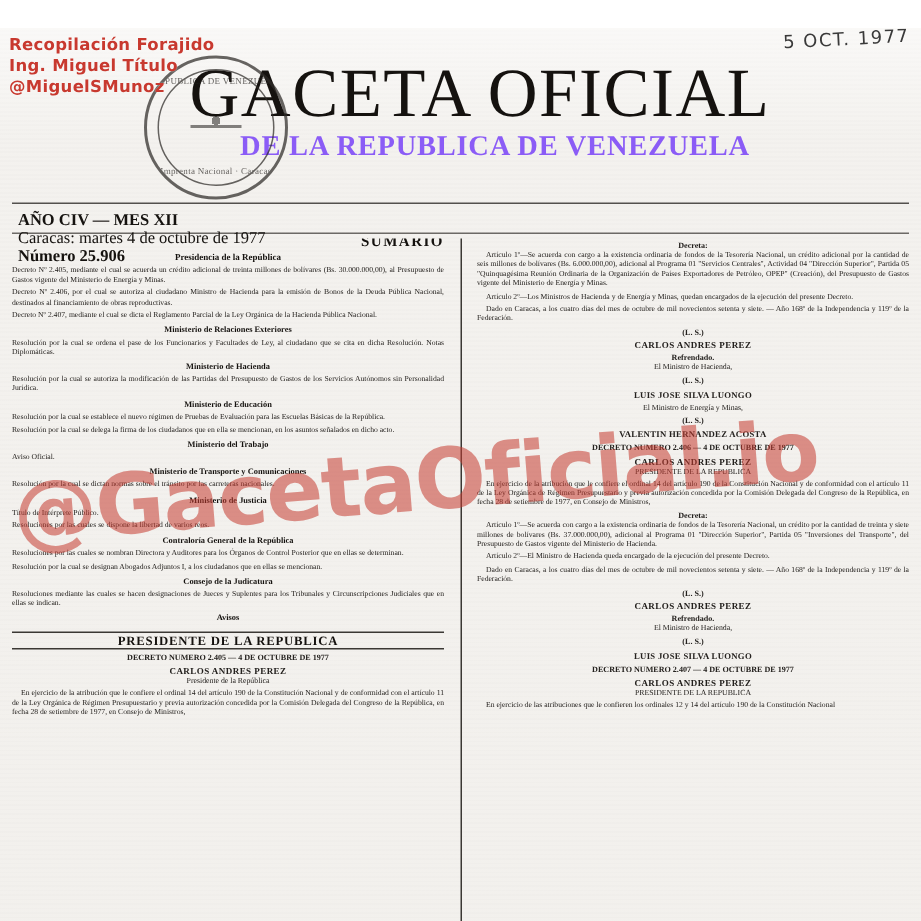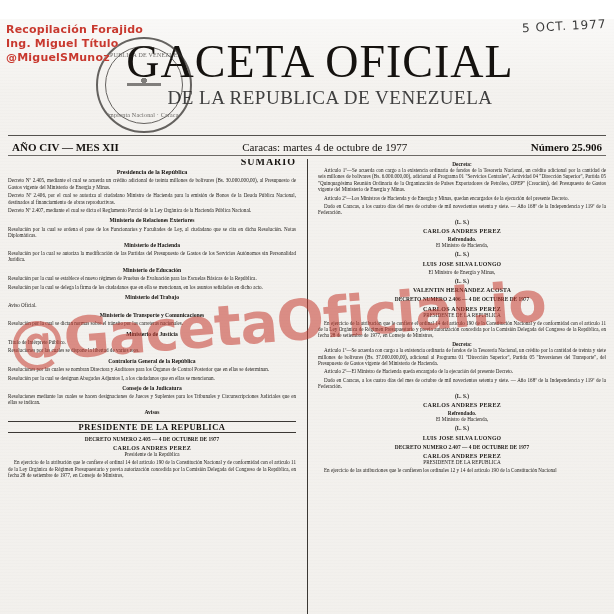--- a/index.html
+++ b/index.html
@@ -89,24 +89,24 @@
     font-family: "Liberation Serif", serif;
     font-weight: normal;
     font-size: 46px;
     letter-spacing: 1px;
     color: #15120f;
     line-height: 50px;
     margin-left: 26px;
   }
   .masthead .subtitle {
     font-family: "Liberation Serif", serif;
-    font-weight: normal;
+    font-weight: bold;
     font-size: 19px;
     letter-spacing: 0.5px;
-    color: #404040;
+    color: #8b5cf6;
     line-height: 22px;
     margin-left: 46px;
   }
   .seal {
     position: absolute;
     left: 96px;
     top: 18px;
     width: 92px;
     height: 92px;
     border-radius: 50%;
@@ -163,20 +163,21 @@
     display: flex;
     justify-content: space-between;
     align-items: baseline;
     font-family: "Liberation Serif", serif;
     font-weight: bold;
     font-size: 11px;
     color: #15120f;
     z-index: 10;
     padding: 0 4px;
     box-sizing: border-box;
+    flex-direction: column;
   }
   .issueline .center { font-weight: normal; }
 
   
   .cols {
     position: absolute;
     left: 8px;
     top: 140px;
     width: 598px;
     height: 470px;

